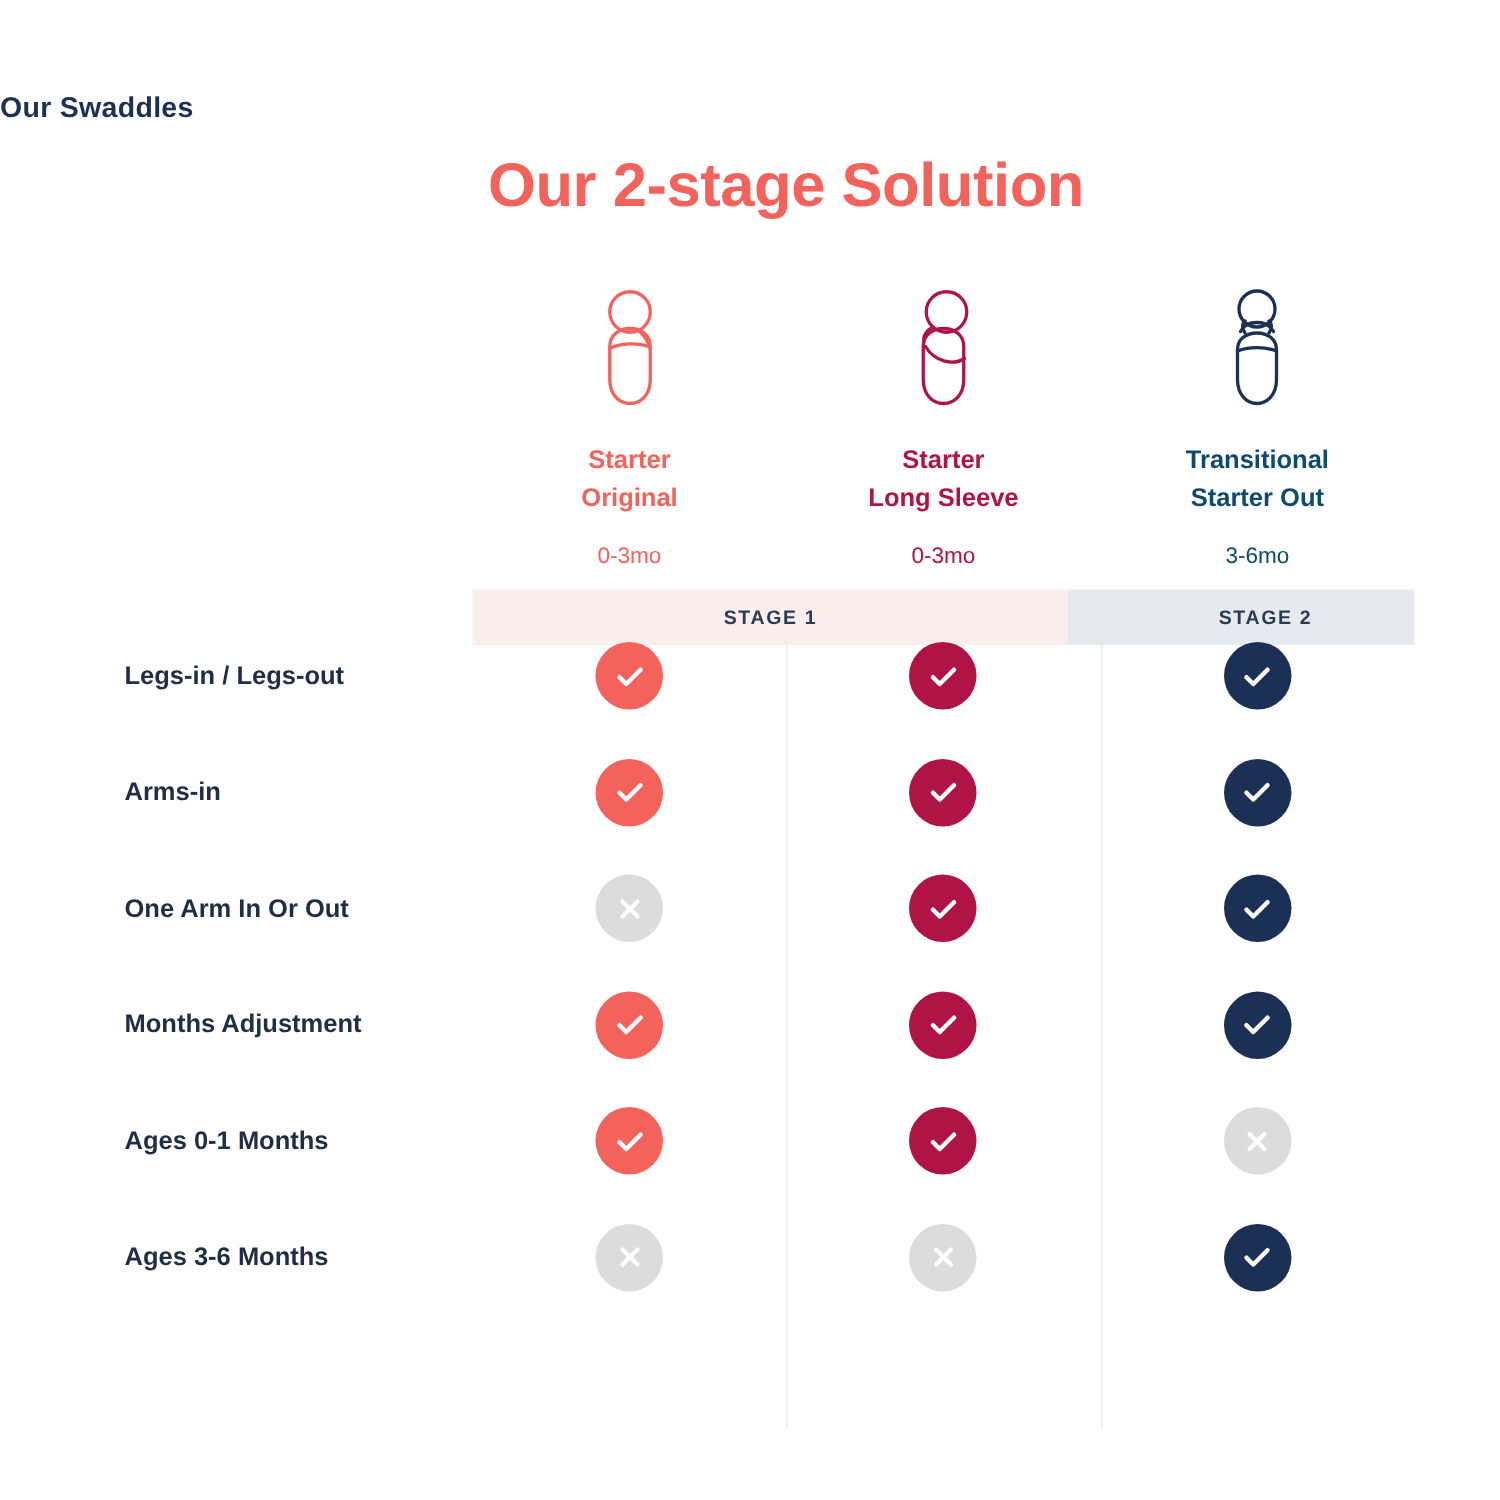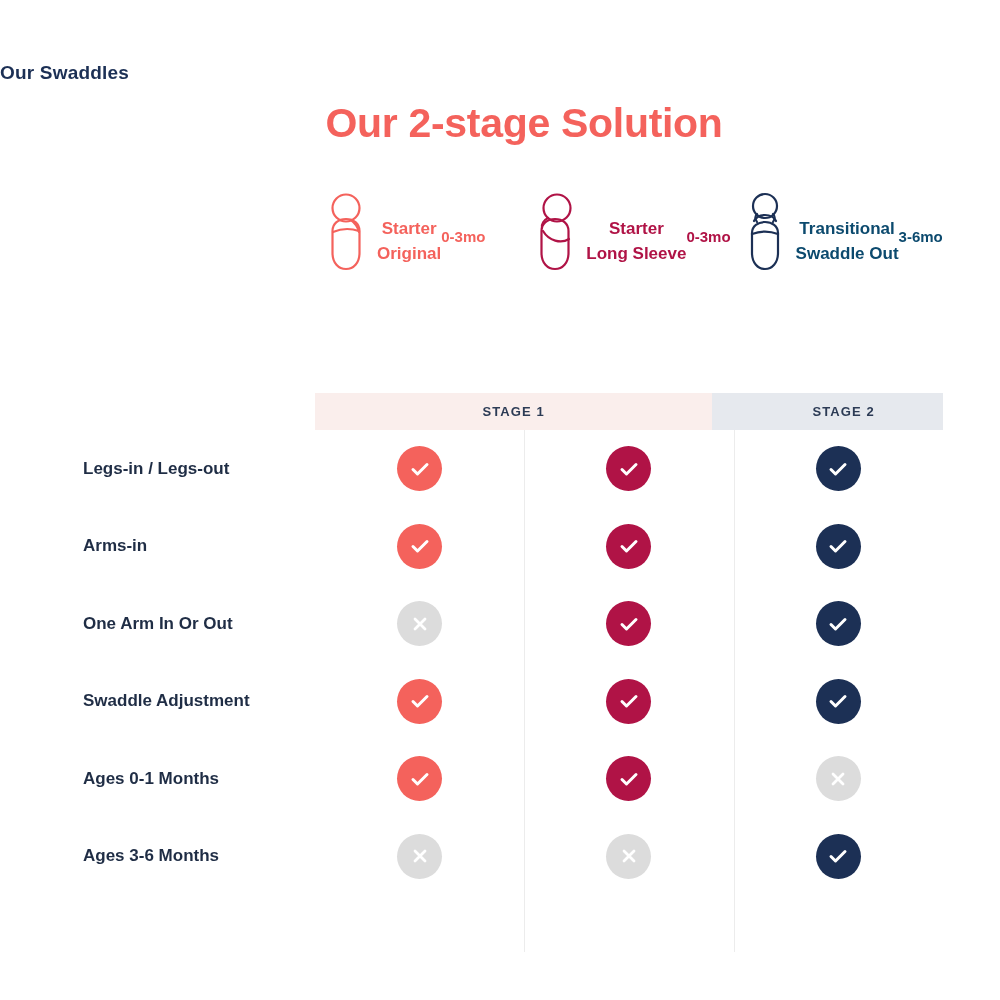--- a/index.html
+++ b/index.html
@@ -50,41 +50,40 @@
   .col-heads {
     position: absolute;
     top: 188px;
     left: 315px;
     width: 628px;
     display: flex;
   }
   .col-head {
     width: 209.3px;
     display: flex;
-    flex-direction: row;
+    flex-direction: column;
     align-items: center;
   }
   .col-icon {
     height: 92px;
     display: flex;
     align-items: center;
     justify-content: center;
   }
   .col-title {
     margin-top: 15px;
     font-size: 17px;
     font-weight: bold;
     line-height: 1.45;
     text-align: center;
   }
   .col-age {
-    margin-top: 4px;
+    margin-top: 18px;
     font-size: 15px;
     text-align: left;
-    font-weight: bold;
   }
   .c-coral { color: #f4625c; }
   .c-berry { color: #b01346; }
   .c-navy  { color: #0c4a6e; }
 
   
   .stage-bar {
     position: absolute;
     top: 393px;
     left: 315px;
@@ -126,21 +125,21 @@
     width: 209.3px;
     height: 100%;
     box-sizing: border-box;
   }
   .grid-col.sep {
     border-left: 1px solid #ececec;
   }
 
   .rows {
     position: absolute;
-    top: 430px;
+    top: 412px;
     left: 60px;
     width: 884px;
   }
   .row {
     height: 77.5px;
     display: flex;
     align-items: center;
   }
   .row-label {
     width: 255px;
@@ -222,21 +221,21 @@
         <svg width="62" height="86" viewBox="0 0 62 86" fill="none">
           <circle cx="31" cy="15" r="12" stroke="#1c3055" stroke-width="2.2"></circle>
           <path d="M20 30c2-4 6-6 11-6s9 2 11 6" stroke="#1c3055" stroke-width="2.2" stroke-linecap="round"></path>
           <path d="M18 42c0-7 6-11 13-11s13 4 13 11v20c0 10-6 16-13 16s-13-6-13-16V42z" stroke="#1c3055" stroke-width="2.2"></path>
           <path d="M18 43c8-3 18-3 26 0" stroke="#1c3055" stroke-width="2.2" stroke-linecap="round"></path>
           <path d="M23 31c-2-3-2-6 0-8M39 31c2-3 2-6 0-8" stroke="#1c3055" stroke-width="2.2" stroke-linecap="round"></path>
         </svg>
       </div>
       <div class="col-title c-navy">
         <span>Transitional</span><br>
-        <span>Swaddle Out</span>
+        <span>Starter Out</span>
       </div>
       <div class="col-age c-navy">3-6mo</div>
     </div>
 
   </div>
 
   <div class="stage-bar">
     <div class="stage1">
       <div class="stage-label">STAGE 1</div>
     </div>
@@ -328,21 +327,21 @@
           <div class="badge b-navy">
             <svg width="22" height="22" viewBox="0 0 22 22">
                 <path d="M4 11.5l4.5 4.5L18 6.5" stroke="#fff" stroke-width="3" fill="none" stroke-linecap="round" stroke-linejoin="round"></path>
               </svg>
           </div>
         </div>
       </div>
     </div>
 
     <div class="row">
-      <div class="row-label">Swaddle Adjustment</div>
+      <div class="row-label">Months Adjustment</div>
       <div class="cells">
         <div class="cell">
           <div class="badge b-coral">
             <svg width="22" height="22" viewBox="0 0 22 22">
                 <path d="M4 11.5l4.5 4.5L18 6.5" stroke="#fff" stroke-width="3" fill="none" stroke-linecap="round" stroke-linejoin="round"></path>
               </svg>
           </div>
         </div>
         <div class="cell">
           <div class="badge b-berry">

